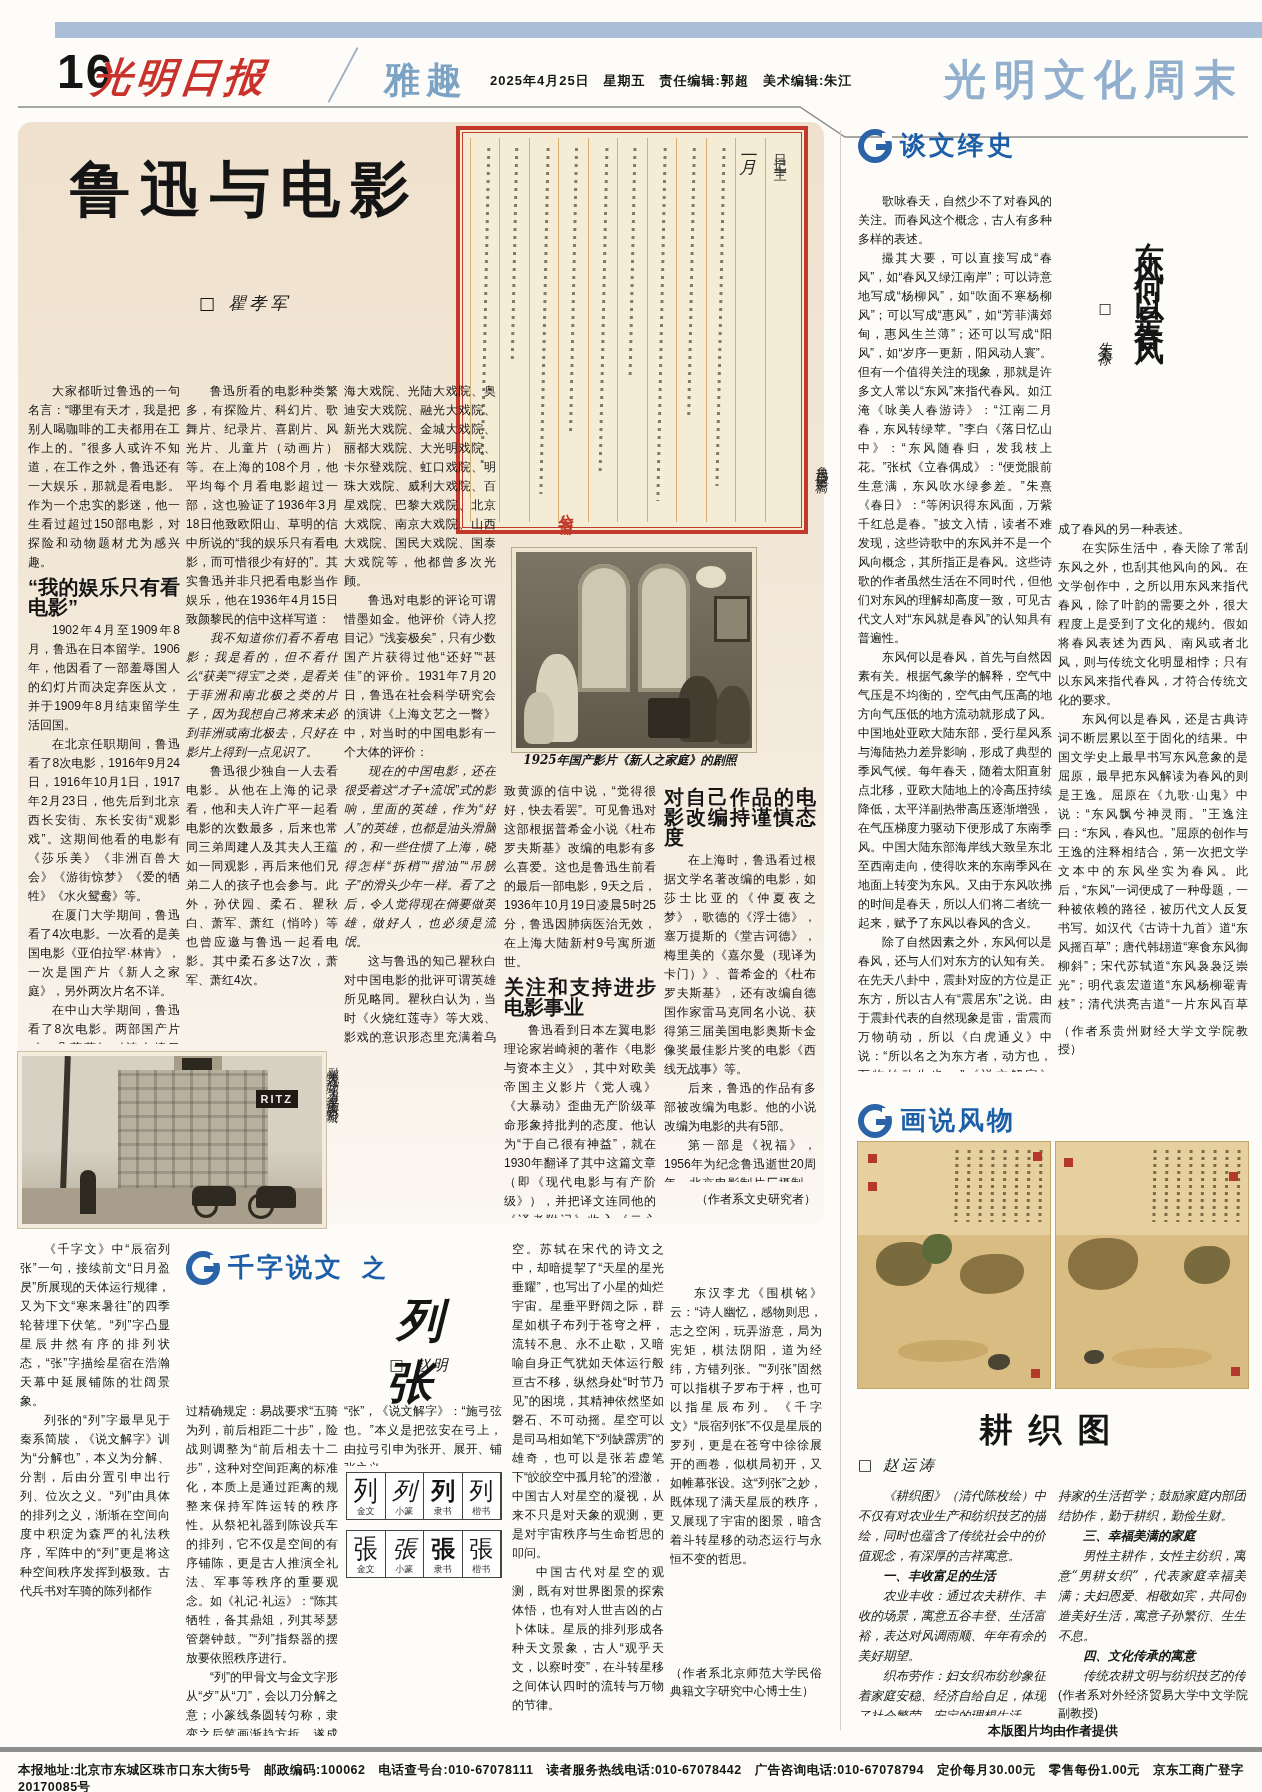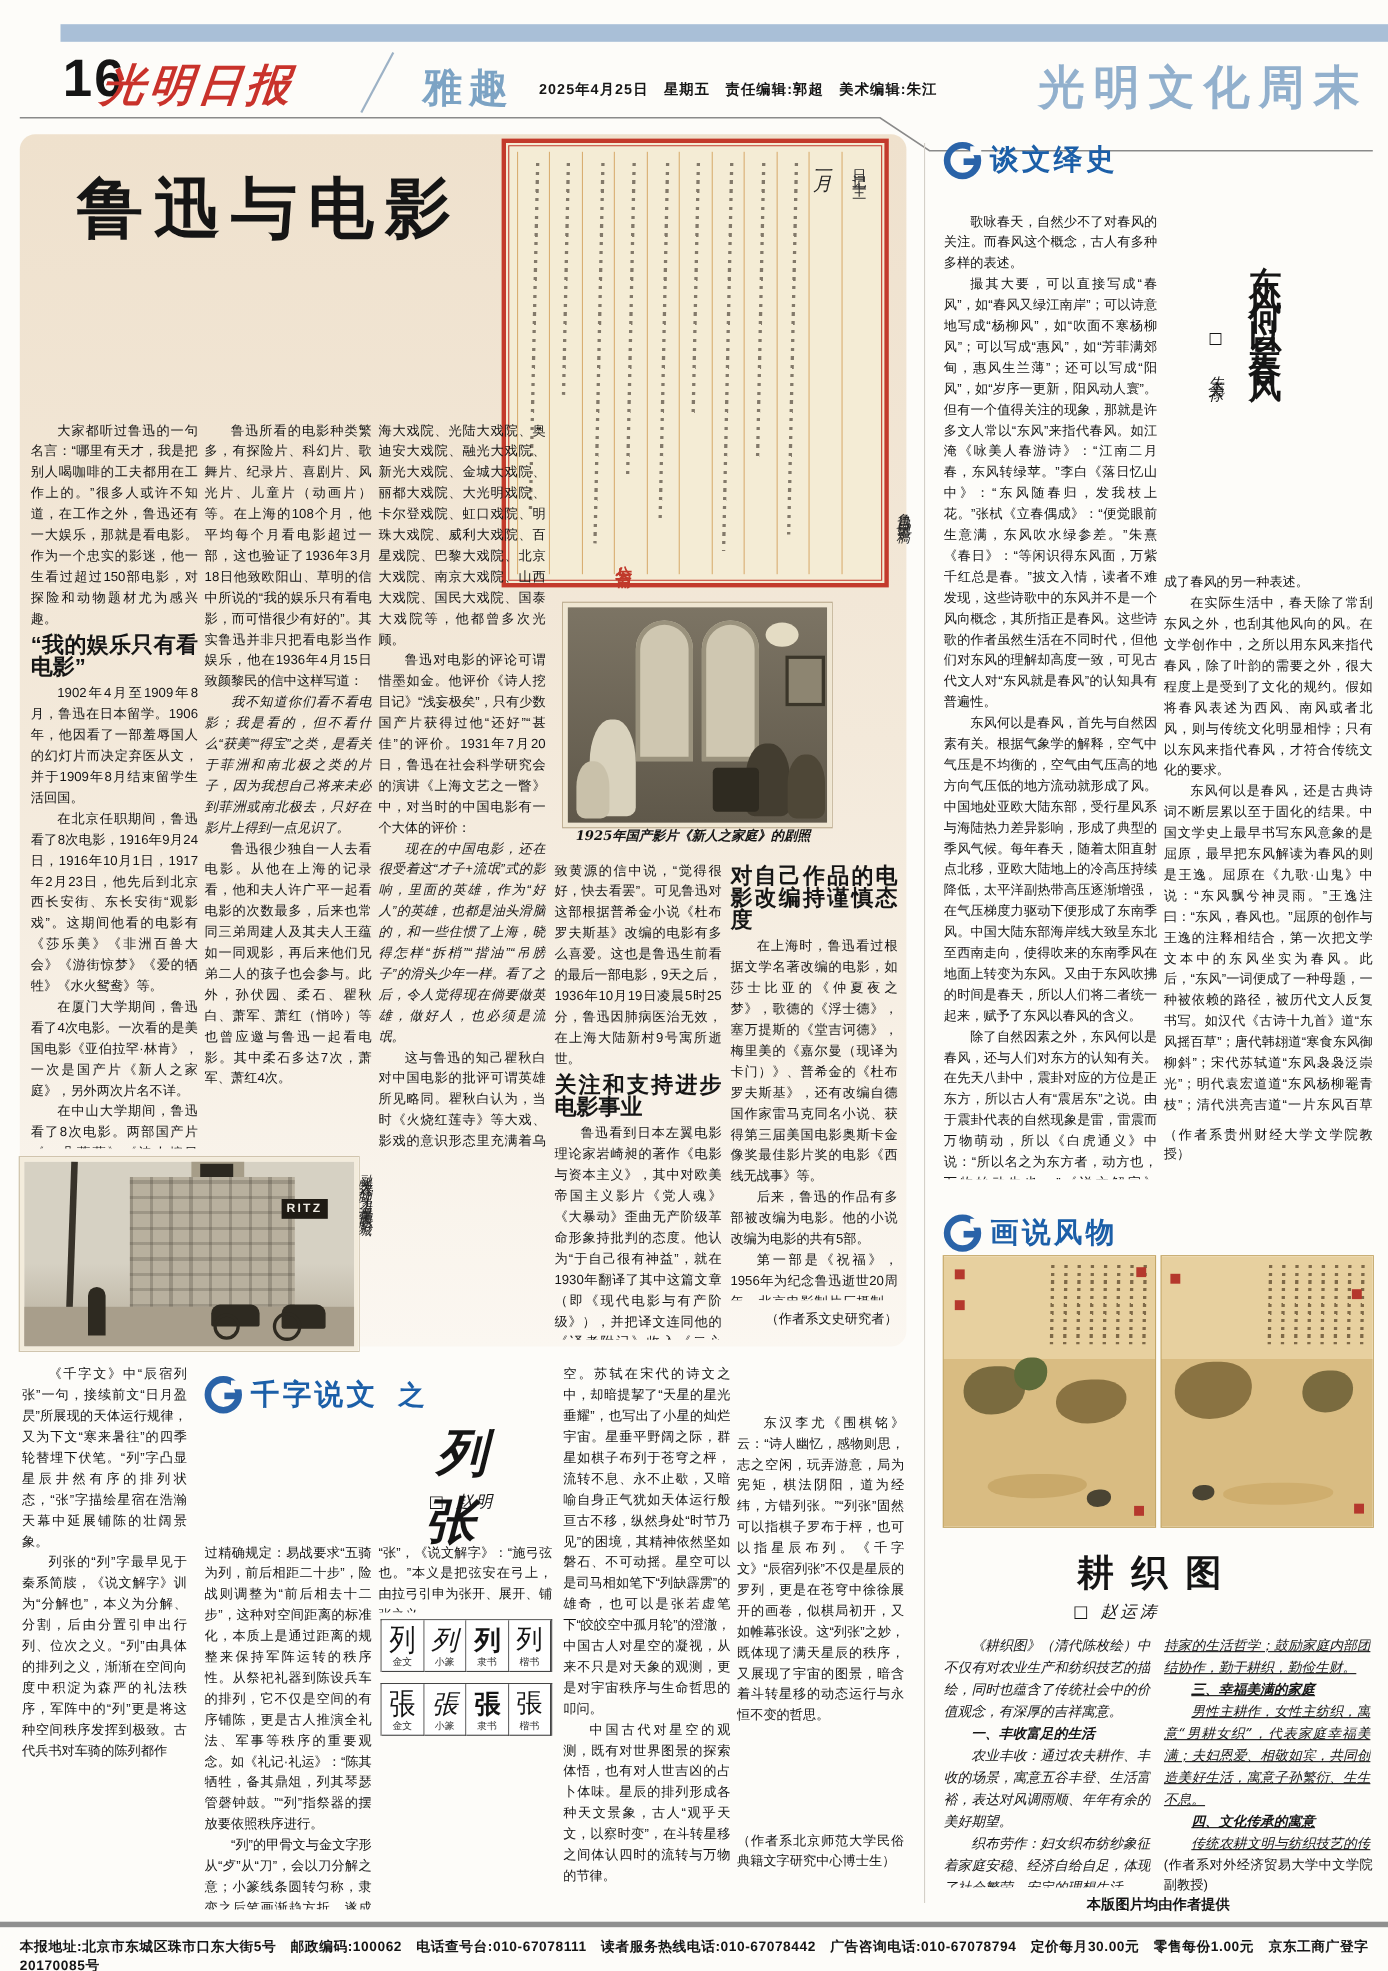--- a/index.html
+++ b/index.html
@@ -96,21 +96,21 @@
   .paint-wrap{left:858px;top:1142px;width:390px;height:246px;display:flex;gap:6px;}
   .ppanel{flex:1;position:relative;background:linear-gradient(180deg,#e7d09f 0 38%,#d9bc82 38% 100%);
           box-shadow:0 0 0 1px #c4a768;overflow:hidden;}
   .pcal{position:absolute;left:8px;right:8px;top:8px;height:72px;display:flex;flex-direction:row-reverse;gap:9px;}
   .pcal i{width:3px;background:repeating-linear-gradient(180deg,rgba(70,50,25,.65) 0 3px,transparent 3px 7px);
           transform:rotate(1deg);}
   .seal{position:absolute;width:9px;height:9px;background:#b5382d;}
   .blob{position:absolute;border-radius:50% 40% 55% 45%;}
   .gz-title{left:858px;top:1408px;width:390px;text-align:center;font-family:"DejaVu Serif",serif;
             font-weight:bold;font-size:33px;letter-spacing:16px;}
-  .gz-byline{left:820px;top:1456px;width:390px;text-align:center;font-family:"DejaVu Serif",serif;
+  .gz-byline{left:858px;top:1456px;width:390px;font-family:"DejaVu Serif",serif;
              font-style:italic;font-size:15px;letter-spacing:3px;}
   .p-col{position:absolute;width:188px;font-size:12.5px;line-height:20px;text-align:justify;overflow:hidden;
          font-family:"DejaVu Serif",serif;font-style:italic;}
   .p-col p{margin:0;text-indent:2em;}
   .p-col .pt{font-style:italic;text-indent:2em;font-weight:bold;}
   .photo-note{left:858px;top:1722px;width:390px;text-align:center;font-weight:bold;font-size:13px;}
   
   .b-header{left:186px;top:1250px;}
   .b-suffix{font-size:24px;font-weight:bold;color:#1c5fa8;margin-left:18px;vertical-align:middle;}
   .b-title{left:330px;top:1290px;width:180px;text-align:center;font-family:"DejaVu Serif",serif;
@@ -139,20 +139,21 @@
   <div class="abs hslash"></div>
   <div class="abs yaqu">雅趣</div>
   <div class="abs dateline">2025年4月25日　星期五　责任编辑:郭超　美术编辑:朱江</div>
   <div class="abs weekend">光明文化周末</div>
   <svg class="abs hdr-svg" width="1262" height="150">
     <polyline points="18,107 800,107 845,137 1248,137" fill="none" stroke="#8a8a8a" stroke-width="1.5"></polyline>
   </svg>
 
   <div class="abs panel"></div>
   <div class="abs headline">鲁迅与电影</div>
+  <div class="abs byline">□ 瞿孝军</div>
 
   <div class="abs diary">
     <div class="diary-in">
       <div class="dcol">
           <span class="dhead">日记二十三</span>
         </div>
       <div class="dcol"><span class="dmonth">一月</span></div>
       <div class="dcol">
           <div class="scribble"></div>
         </div>
@@ -319,21 +320,21 @@
   </div>
   <div class="abs gz-title">耕织图</div>
   <div class="abs gz-byline">□ 赵运涛</div>
   <div class="p-col" style="left:858px;top:1486px;height:230px;">
     <p>《耕织图》（清代陈枚绘）中不仅有对农业生产和纺织技艺的描绘，同时也蕴含了传统社会中的价值观念，有深厚的吉祥寓意。</p>
     <p class="pt">一、丰收富足的生活</p>
     <p>农业丰收：通过农夫耕作、丰收的场景，寓意五谷丰登、生活富裕，表达对风调雨顺、年年有余的美好期望。</p>
     <p>织布劳作：妇女织布纺纱象征着家庭安稳、经济自给自足，体现了社会繁荣、安定的理想生活。</p>
 
   </div>
-  <div class="p-col" style="left:1058px;top:1486px;height:198px;text-decoration:underline;">
+  <div class="p-col" style="left:1058px;top:1486px;height:198px;">
     <p style="text-indent:0;">持家的生活哲学；鼓励家庭内部团结协作，勤于耕织，勤俭生财。</p>
     <p class="pt">三、幸福美满的家庭</p>
     <p>男性主耕作，女性主纺织，寓意“男耕女织”，代表家庭幸福美满；夫妇恩爱、相敬如宾，共同创造美好生活，寓意子孙繁衍、生生不息。</p>
     <p class="pt">四、文化传承的寓意</p>
     <p>传统农耕文明与纺织技艺的传承，寓意中华文明薪火相传、生生不息；劳动人民智慧与技艺代代相传，寓意民族昌盛、国家长治久安。</p>
   </div>
   <div class="credit" style="left:1058px;top:1686px;width:190px;">(作者系对外经济贸易大学中文学院副教授)</div>
   <div class="abs photo-note">本版图片均由作者提供</div>
 
   <div class="tcol" style="left:20px;top:1240px;width:150px;height:496px;">

